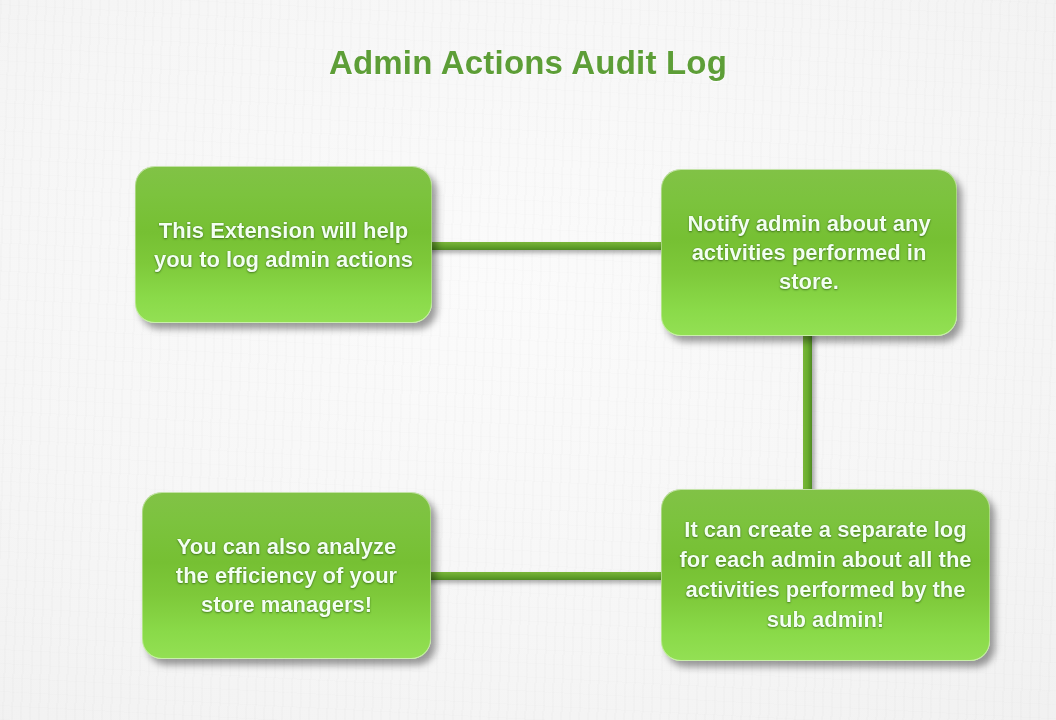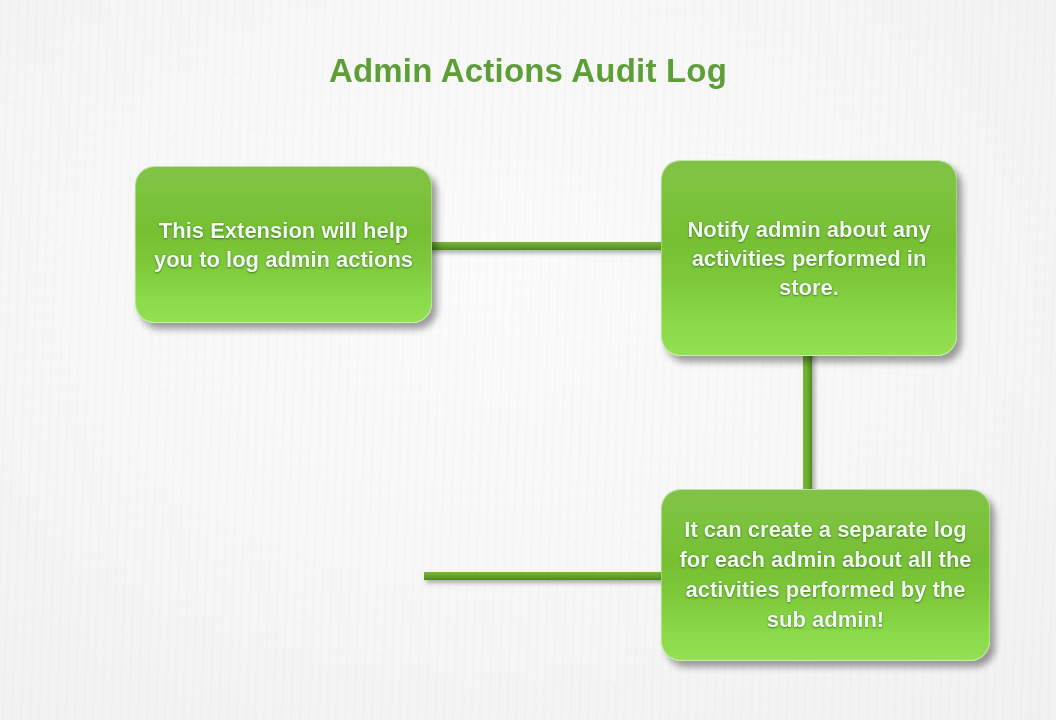--- a/index.html
+++ b/index.html
@@ -40,21 +40,20 @@
     left: 0;
     top: 44px;
     width: 1056px;
     text-align: center;
     font-size: 33px;
     font-weight: bold;
     letter-spacing: 0.2px;
     color: #5d9e37;
     text-shadow: 0 1px 0 rgba(255,255,255,0.8);
     white-space: nowrap;
-    margin-top: 8px;
   }
 
   
   .connector {
     position: absolute;
     background: linear-gradient(180deg, #7ab63a 0%, #62a12b 55%, #4f8a22 100%);
     box-shadow: 2px 3px 4px rgba(0,0,0,0.30);
     z-index: 1;
   }
   .connector.vertical {
@@ -100,21 +99,21 @@
     line-height: 29px;
     text-align: center;
     padding: 0 16px;
     text-shadow:
       0 1px 2px rgba(30,70,10,0.55),
       0 0 1px rgba(30,70,10,0.45);
   }
 
   
   #node-1 { left: 135px; top: 166px; width: 297px; height: 157px; }
-  #node-2 { left: 661px; top: 160px; width: 296px; height: 196px; }
+  #node-2 { left: 661px; top: 169px; width: 296px; height: 167px; }
   #node-3 { left: 142px; top: 492px; width: 289px; height: 167px; }
   #node-4 { left: 661px; top: 489px; width: 329px; height: 172px; }
 
   #node-3 .node-text,
   #node-4 .node-text { font-size: 22px; }
   #node-4 .node-text { line-height: 30px; }
 
   
   #conn-top   { left: 424px; top: 242px; width: 245px; height: 8px; }
   #conn-mid   { left: 803px; top: 322px; width: 9px;  height: 172px; }
@@ -134,18 +133,21 @@
   <div class="connector" id="conn-bot"></div>
 
   <div class="node" id="node-1">
     <div class="node-text">This Extension will help you to log admin actions</div>
   </div>
 
   <div class="node" id="node-2">
     <div class="node-text">Notify admin about any activities performed in store.</div>
   </div>
 
+  <div class="node" id="node-3">
+    <div class="node-text">You can also analyze the efficiency of your store managers!</div>
+  </div>
 
   <div class="node" id="node-4">
     <div class="node-text">It can create a separate log for each admin about all the activities performed by the sub admin!</div>
   </div>
 
 </div>
 
 </body></html>

